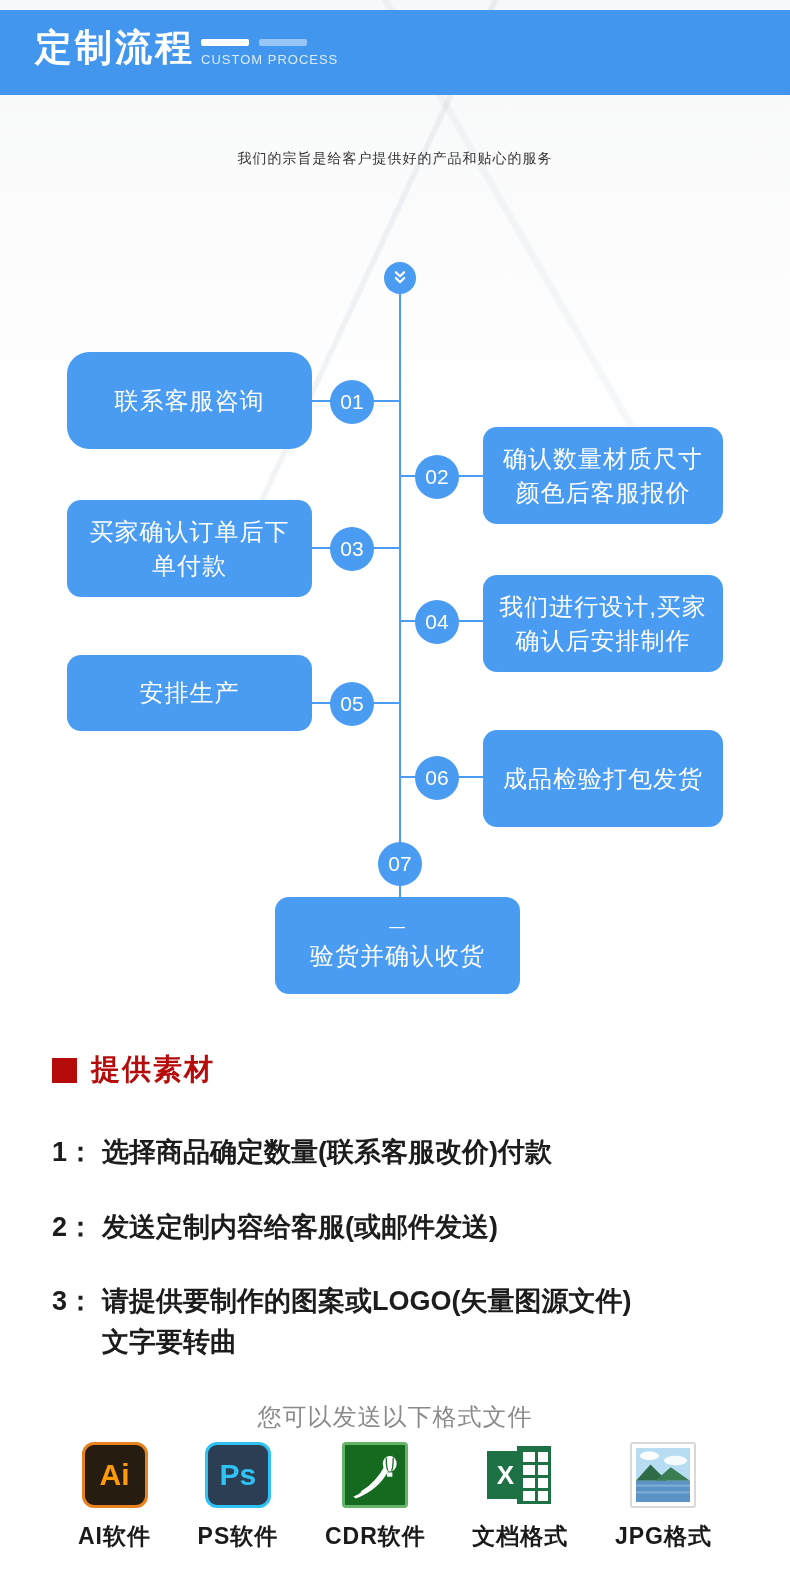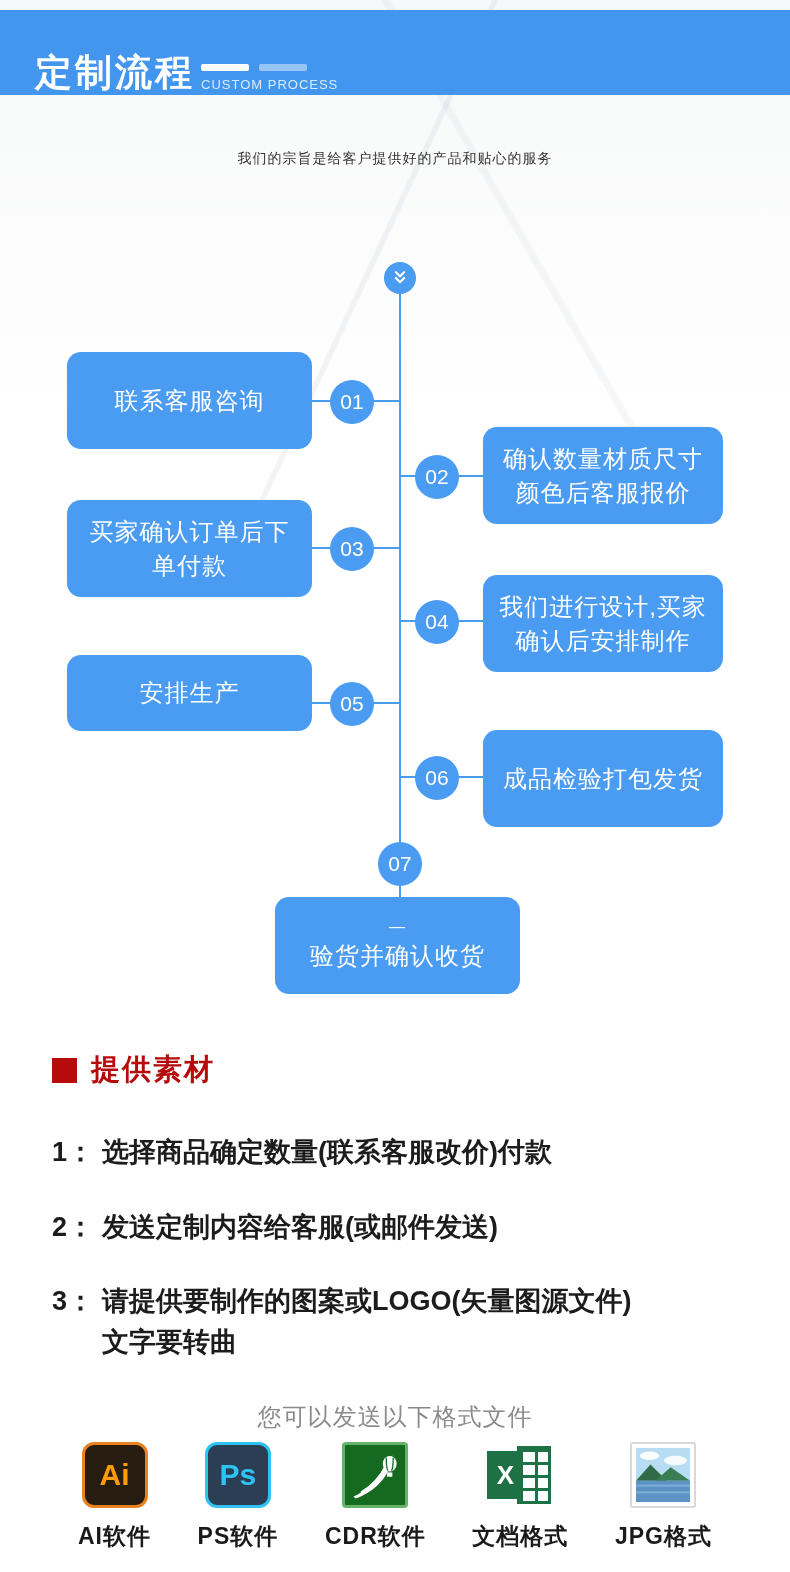--- a/index.html
+++ b/index.html
@@ -15,21 +15,21 @@
     background:
       linear-gradient(115deg, transparent 48%, rgba(120,140,160,.10) 48.2%, rgba(120,140,160,.10) 48.6%, transparent 48.8%),
       linear-gradient(60deg, transparent 62%, rgba(120,140,160,.07) 62.2%, rgba(120,140,160,.07) 62.7%, transparent 63%),
       linear-gradient(180deg, #f7f8f9 0%, #ffffff 85%);
     pointer-events:none;
   }
 
   
   .banner {
     position:absolute; top:10px; left:0; width:790px; height:85px;
-    background:#4396ee; display:flex; align-items:flex-end; padding:0 0 4px 35px;
+    background:#4396ee; display:flex; align-items:flex-end; padding:0 0 29px 35px;
   }
   .banner-title { color:#fff; font-size:37px; font-weight:bold; letter-spacing:3px; line-height:1; }
   .banner-right { display:flex; flex-direction:column; margin-left:6px; }
   .dashes { display:flex; gap:10px; margin-bottom:7px; }
   .dash { width:48px; height:7px; border-radius:2px; display:inline-block; }
   .dash-white { background:#ffffff; }
   .dash-light { background:rgba(255,255,255,.45); }
   .banner-sub { color:rgba(255,255,255,.8); font-size:13px; letter-spacing:1px; line-height:1; }
 
   
@@ -56,21 +56,21 @@
   .circle { position:absolute; width:44px; height:44px; border-radius:50%; background:#4a9cf2;
     color:#fff; font-size:21px; display:flex; align-items:center; justify-content:center; }
   .c1 { left:330px; top:120px; } .c2 { left:415px; top:195px; }
   .c3 { left:330px; top:267px; } .c4 { left:415px; top:340px; }
   .c5 { left:330px; top:422px; } .c6 { left:415px; top:496px; }
   .c7 { left:378px; top:582px; }
 
   .fbox { position:absolute; background:#4a9cf2; border-radius:14px; color:#fff;
     display:flex; flex-direction:column; align-items:center; justify-content:center;
     font-size:24px; line-height:1.4; text-align:center; letter-spacing:1px; }
-  .b1 { left:67px;  top:92px;  width:245px; height:97px; }
+  .b1 { left:67px;  top:92px;  width:245px; height:97px;border-radius:22px; }
   .b2 { left:483px; top:167px; width:240px; height:97px; }
   .b3 { left:67px;  top:240px; width:245px; height:97px; }
   .b4 { left:483px; top:315px; width:240px; height:97px; }
   .b5 { left:67px;  top:395px; width:245px; height:76px; }
   .b6 { left:483px; top:470px; width:240px; height:97px; }
   .b7 { left:275px; top:637px; width:245px; height:97px; }
   .b7 .mini-dash { font-size:16px; line-height:1; margin-bottom:4px; }
 
   
   .materials { position:absolute; top:1050px; left:52px; width:686px; }

